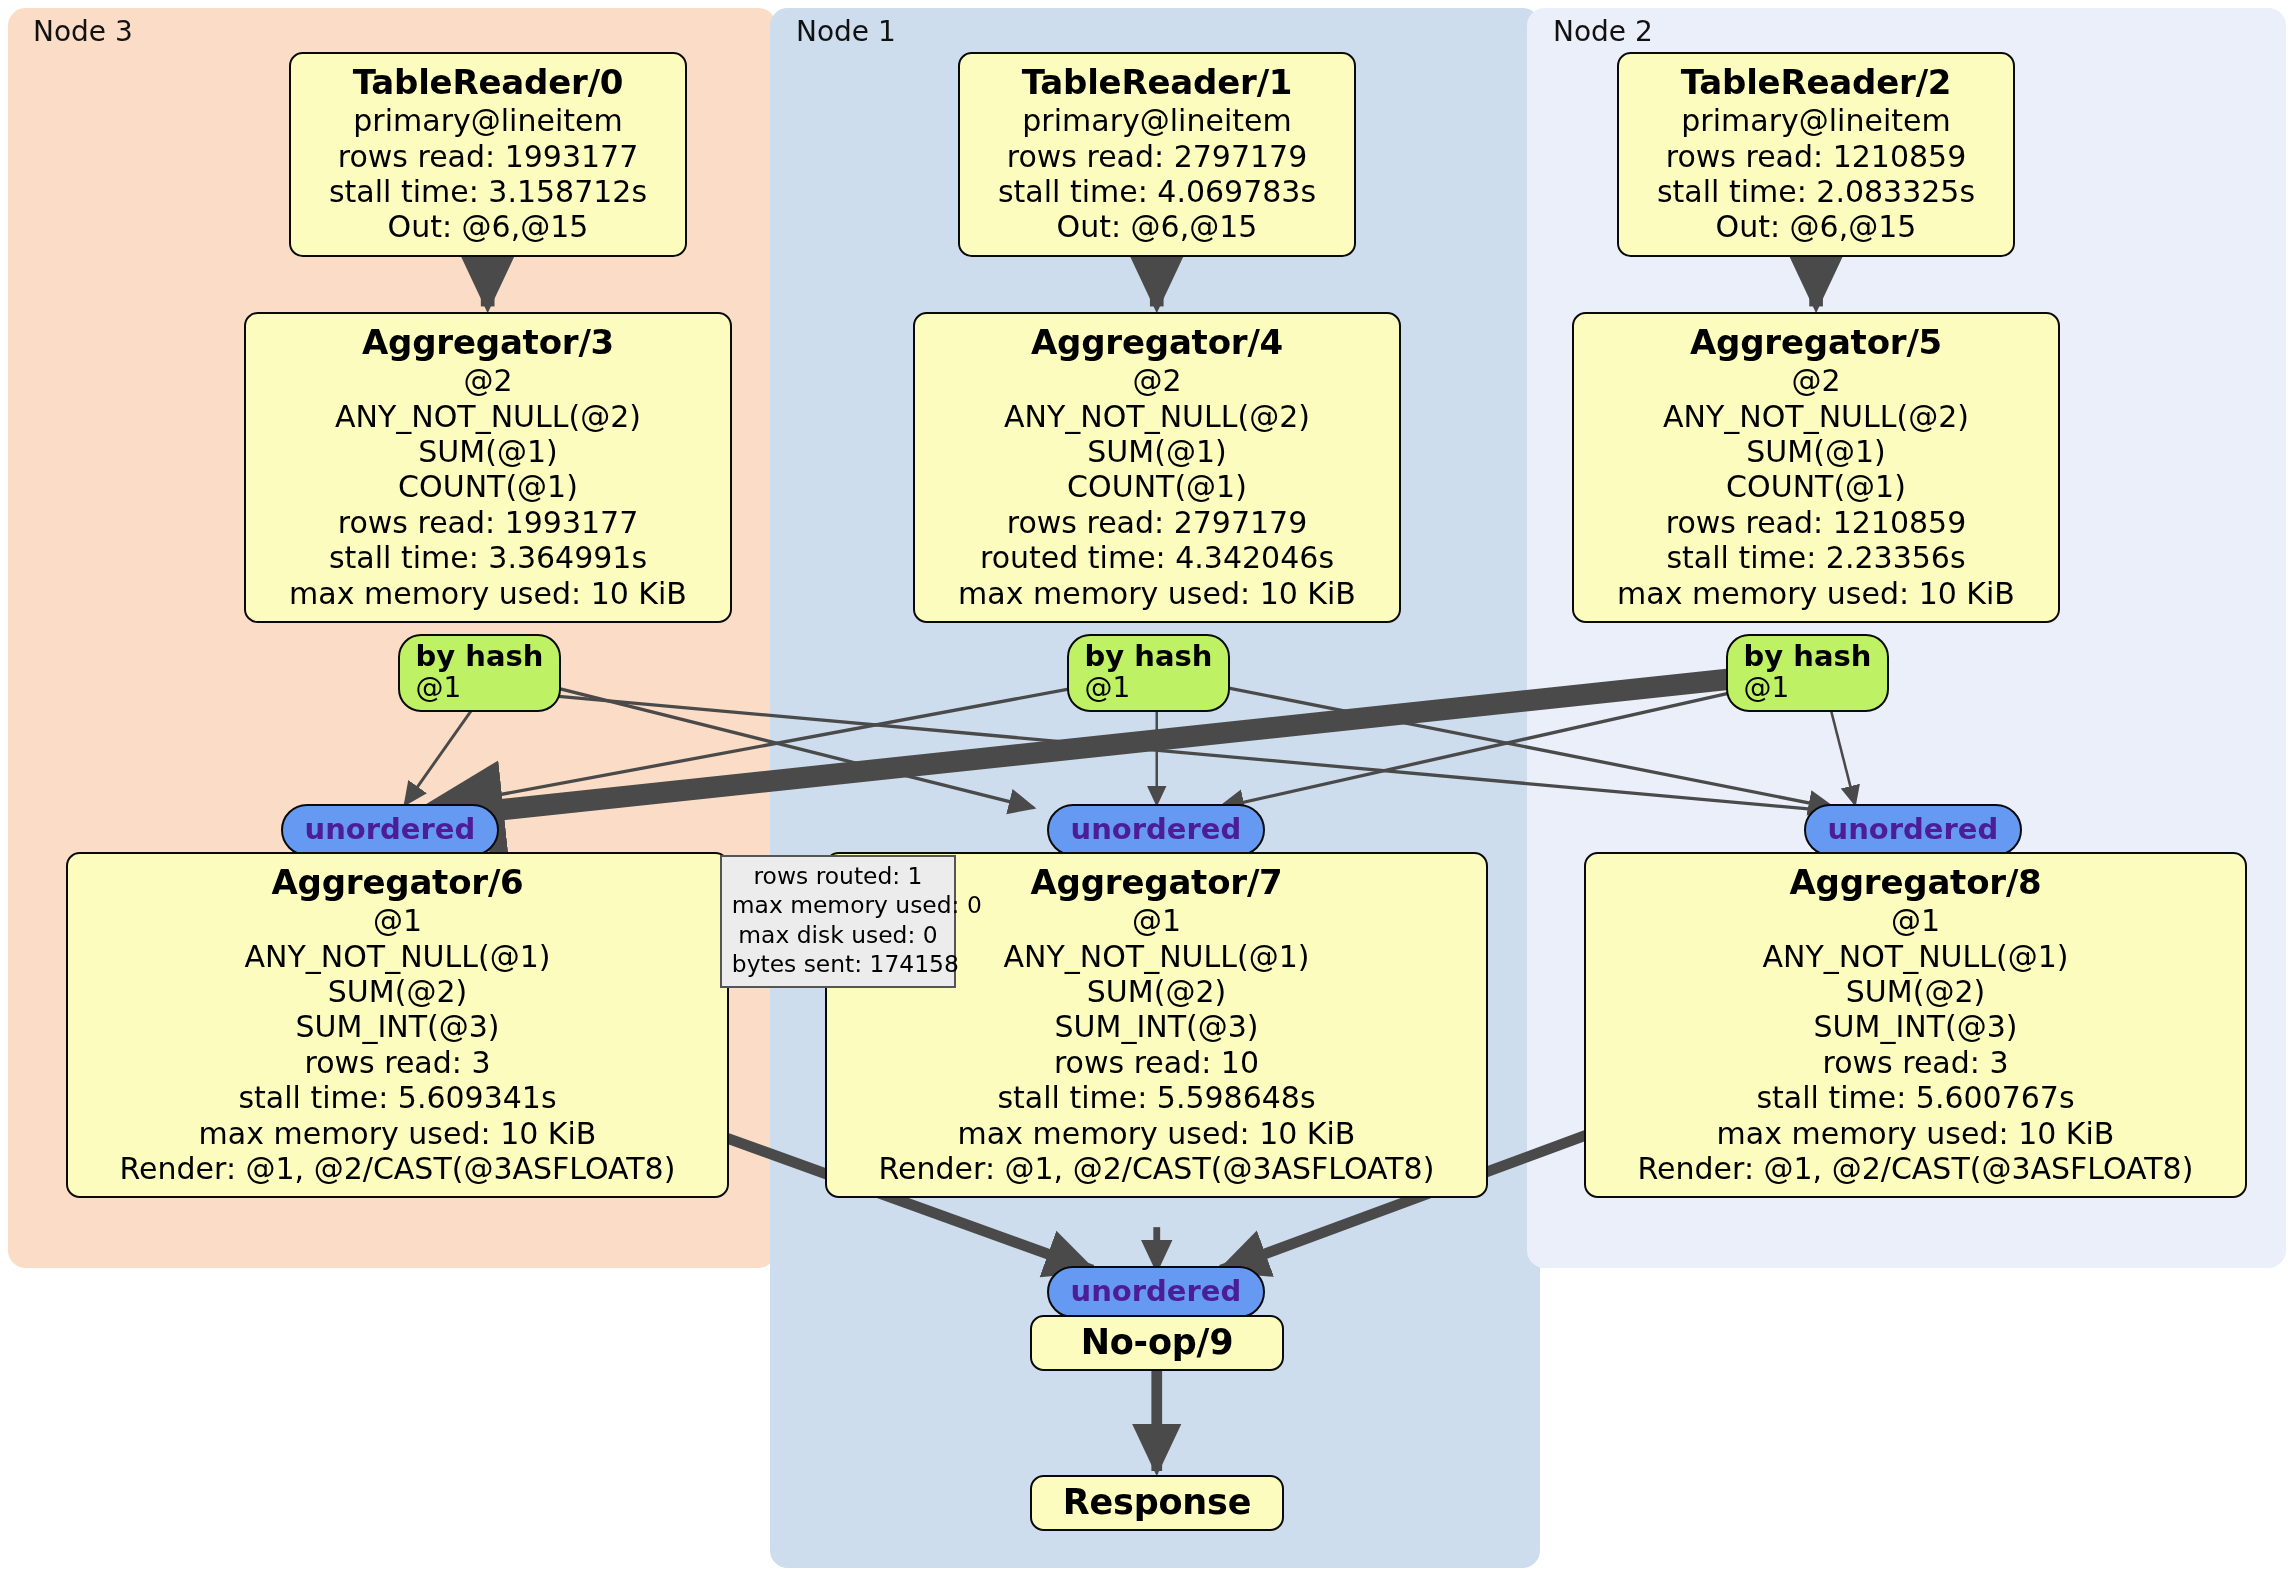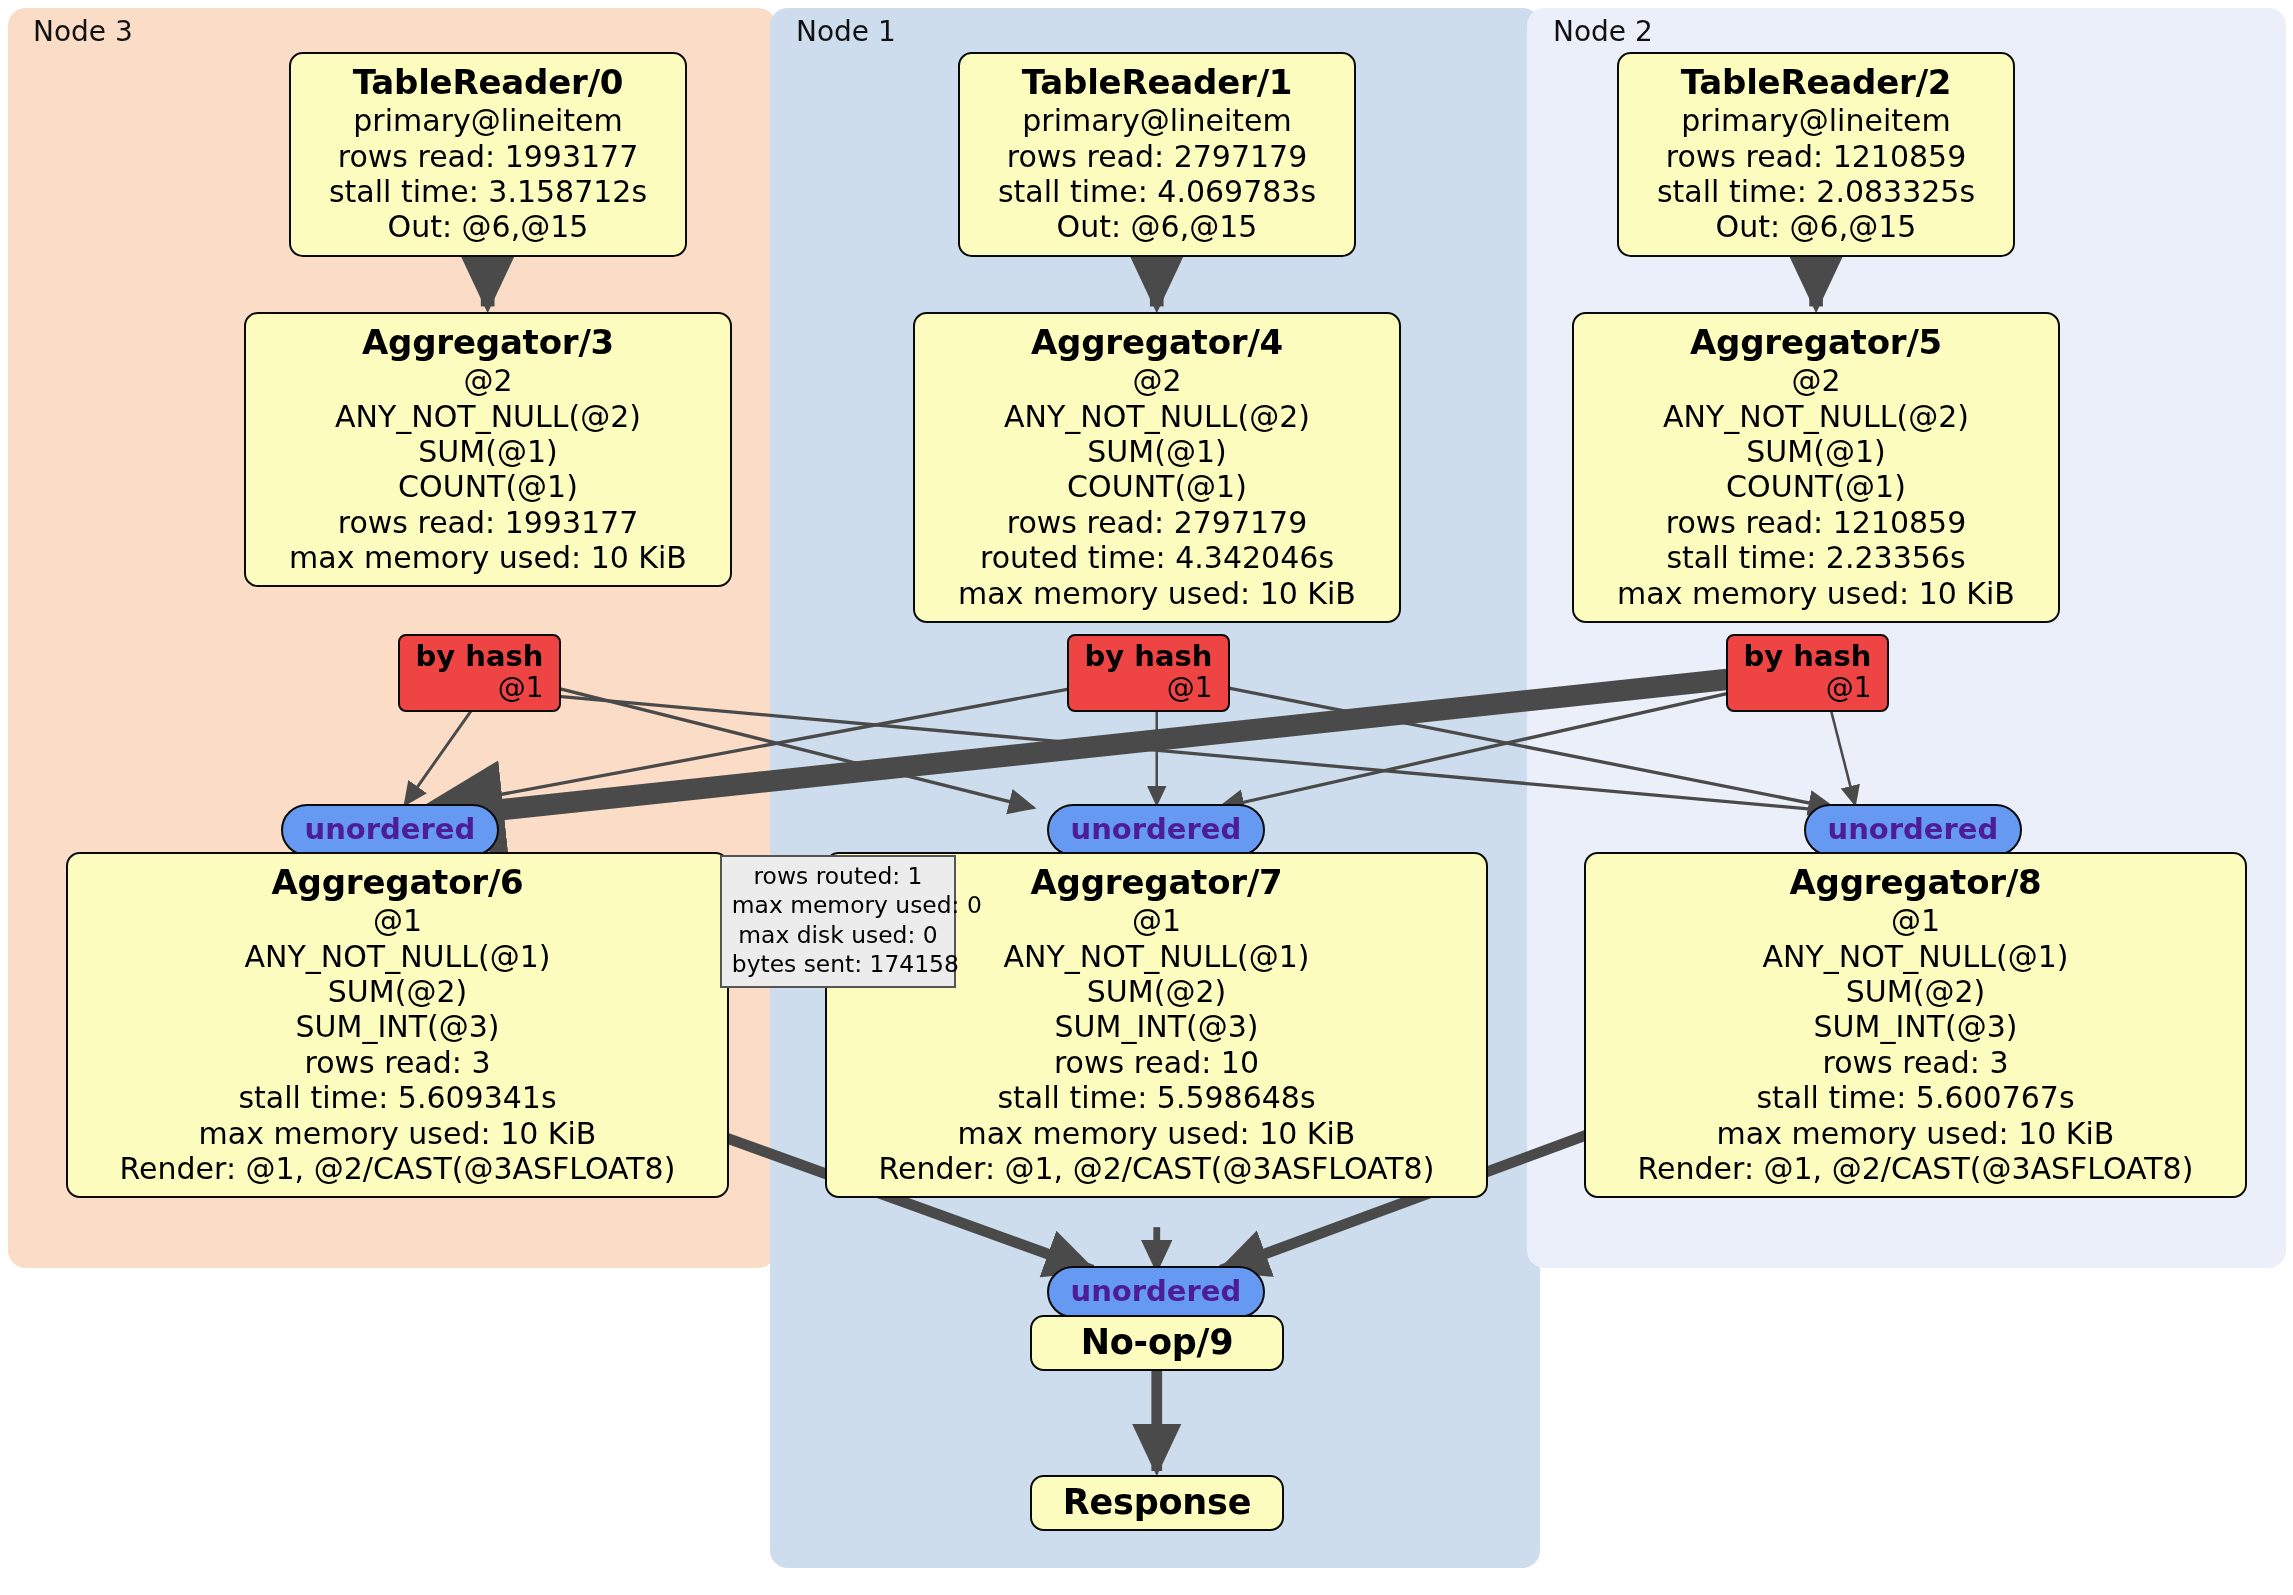--- a/index.html
+++ b/index.html
@@ -62,25 +62,25 @@
   .proc .ln { display: block; }
 
   .proc.compact {
     padding: 3.9px 21.5px 5.9px 21.5px;
   }
   .proc.compact .ttl { font-size: 35px; }
 
   
   .badge-hash {
     position: absolute;
-    background: #ef4444;
+    background: #bef264;
     border: 2.9px solid #0a0a0a;
-    border-radius: 8px;
-    box-sizing: border-box;
-    text-align: right;
+    border-radius: 23px;
+    box-sizing: border-box;
+    text-align: left;
     color: #000;
     line-height: 1.12;
     padding: 3.9px 15.6px 5.9px 15.6px;
     white-space: nowrap;
   }
   .badge-hash .t1 { font-weight: bold; font-size: 29px; display: block; }
   .badge-hash .t2 { font-size: 28px; display: block; }
 
   .badge-unordered {
     position: absolute;
@@ -187,20 +187,21 @@
     <span class="ln">Out: @6,@15</span>
   </div>
 
   <div class="proc" style="left:244px; top:312px; width:488px;">
     <span class="ttl">Aggregator/3</span>
     <span class="ln">@2</span>
     <span class="ln">ANY_NOT_NULL(@2)</span>
     <span class="ln">SUM(@1)</span>
     <span class="ln">COUNT(@1)</span>
     <span class="ln">rows read: 1993177</span>
+    <span class="ln">stall time: 3.364991s</span>
     <span class="ln">max memory used: 10 KiB</span>
   </div>
 
   <div class="proc" style="left:913px; top:312px; width:488px;">
     <span class="ttl">Aggregator/4</span>
     <span class="ln">@2</span>
     <span class="ln">ANY_NOT_NULL(@2)</span>
     <span class="ln">SUM(@1)</span>
     <span class="ln">COUNT(@1)</span>
     <span class="ln">rows read: 2797179</span>

